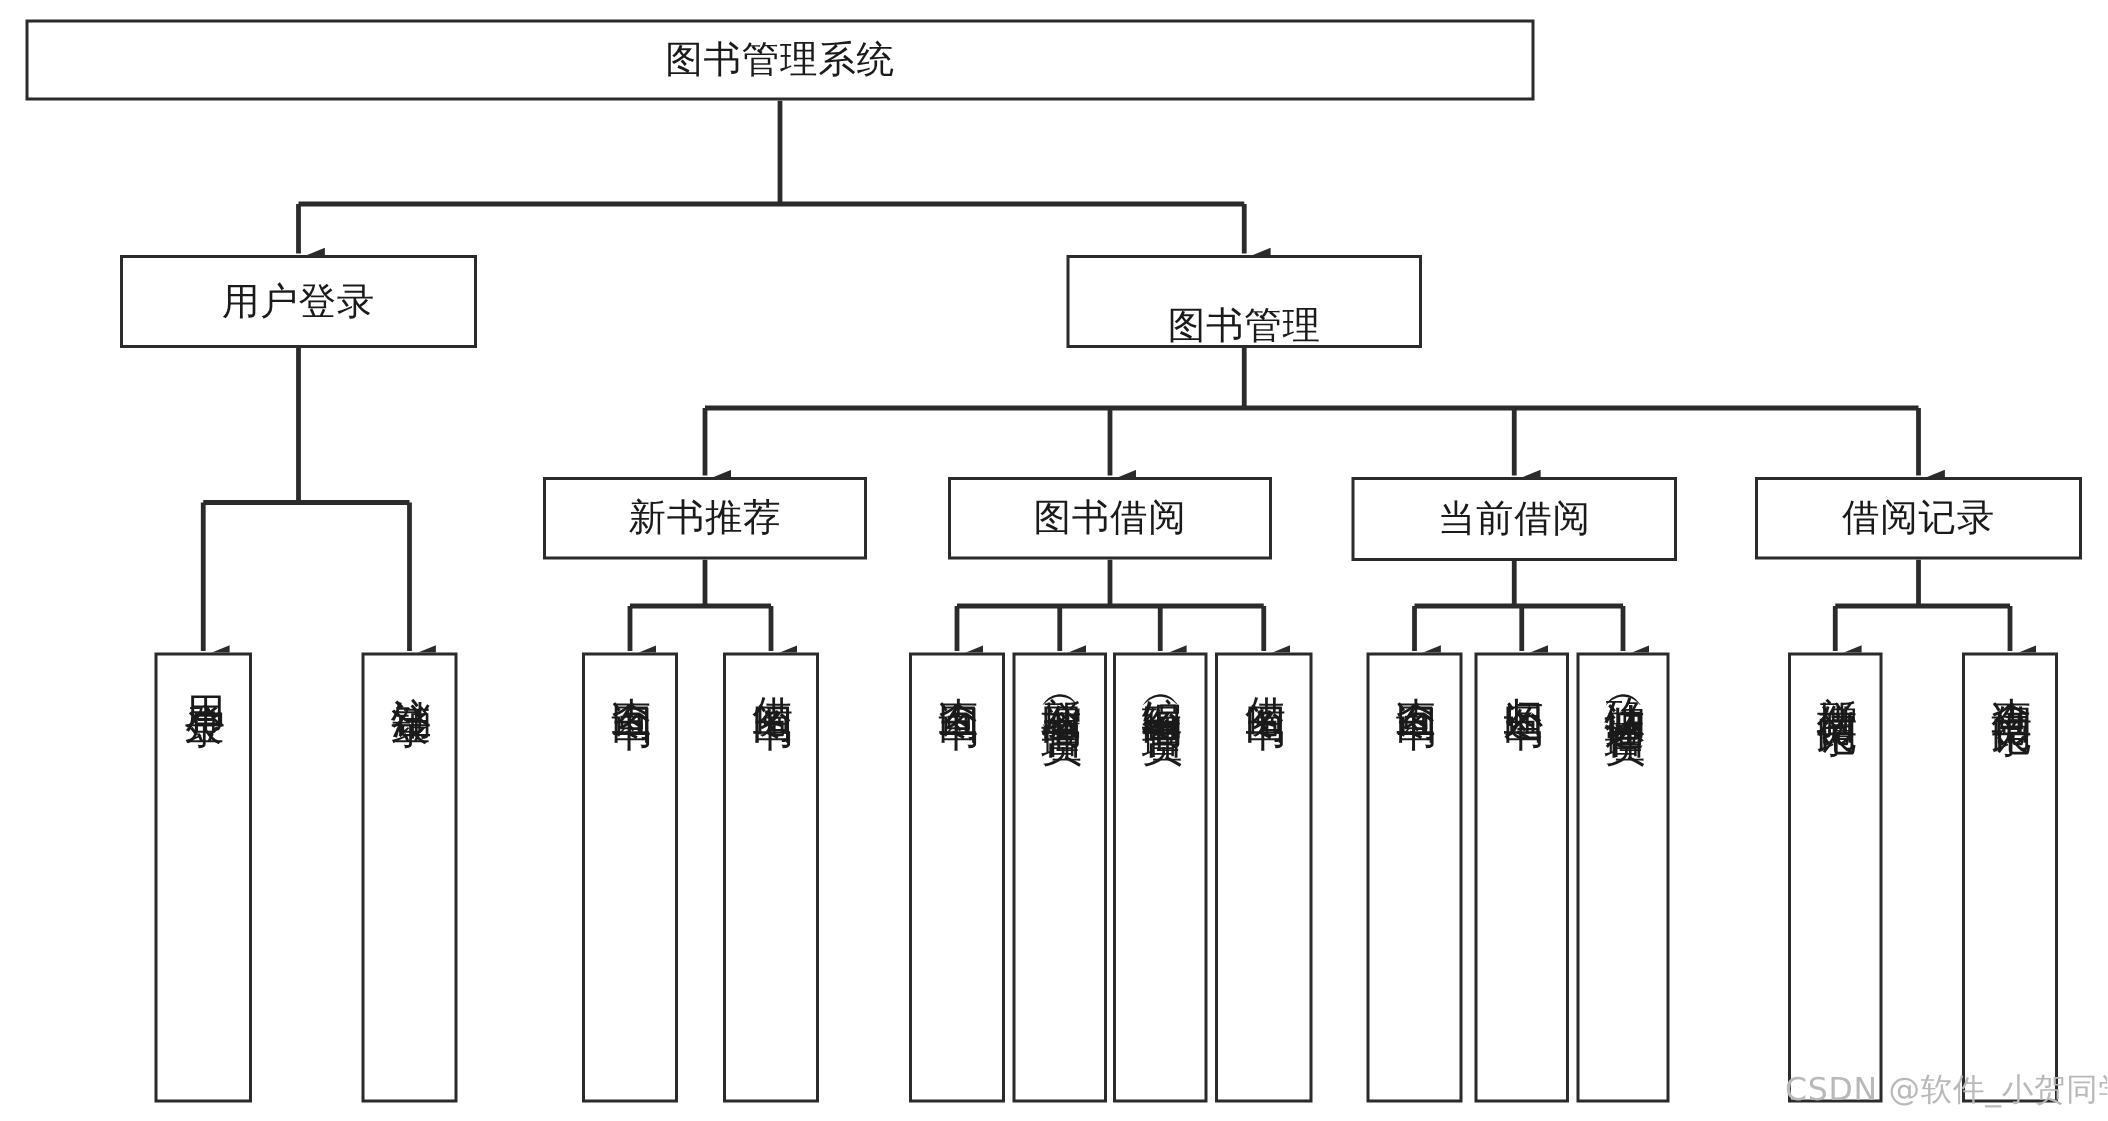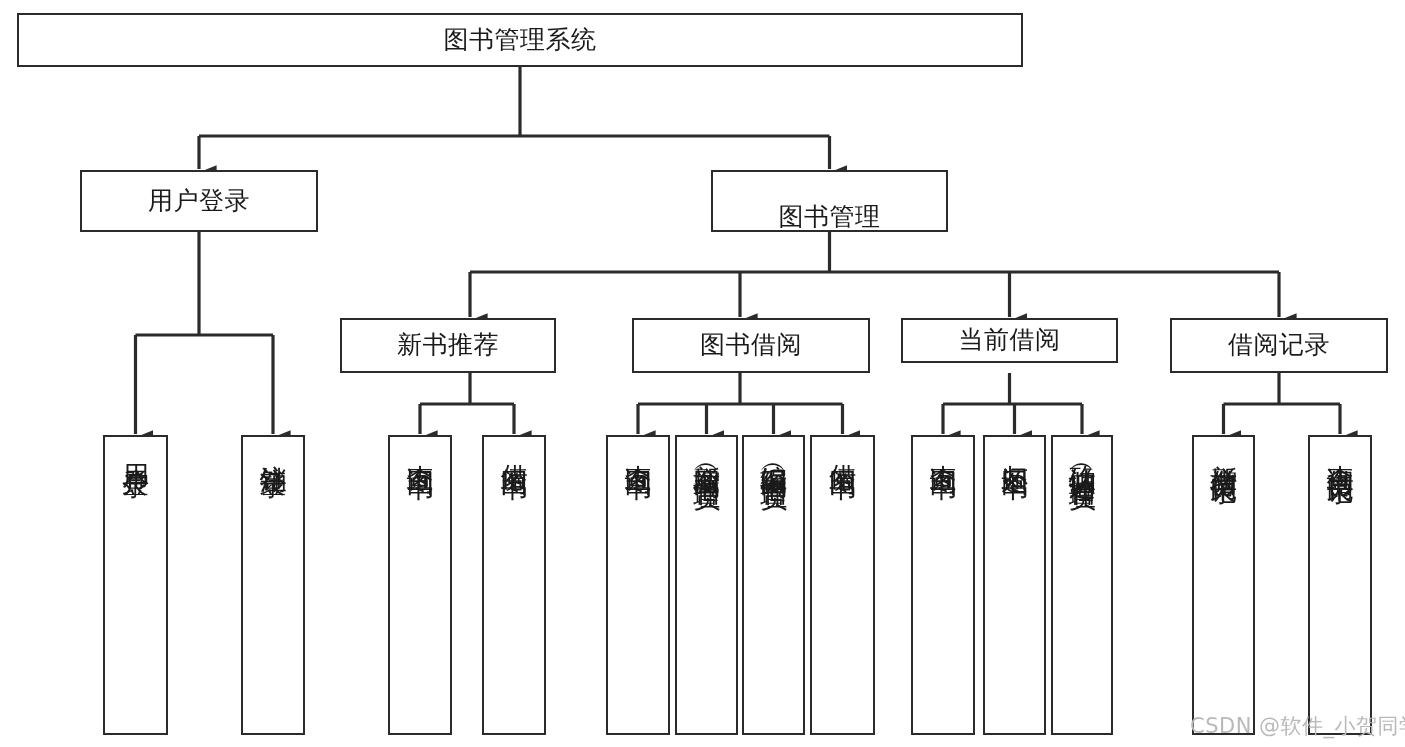--- a/index.html
+++ b/index.html
@@ -90,27 +90,27 @@
     <span class="lbl">图书管理系统</span>
   </div>
 
   <div class="node horiz" style="left: 80px; top: 170px; width: 238px; height: 62px;">
     <span class="lbl">用户登录</span>
   </div>
   <div class="node horiz" style="left: 711px; top: 170px; width: 237px; height: 62px; align-items: flex-end;">
     <span class="lbl">图书管理</span>
   </div>
 
-  <div class="node horiz" style="left: 340px; top: 318px; width: 216px; height: 55px;">
+  <div class="node horiz" style="left: 362px; top: 318px; width: 216px; height: 55px;">
     <span class="lbl">新书推荐</span>
   </div>
-  <div class="node horiz" style="left: 632px; top: 318px; width: 238px; height: 55px;">
+  <div class="node horiz" style="left: 632px; top: 318px; width: 216px; height: 55px;">
     <span class="lbl">图书借阅</span>
   </div>
-  <div class="node horiz" style="left: 901px; top: 318px; width: 217px; height: 45px;">
+  <div class="node horiz" style="left: 901px; top: 318px; width: 217px; height: 56px;">
     <span class="lbl">当前借阅</span>
   </div>
   <div class="node horiz" style="left: 1170px; top: 318px; width: 218px; height: 55px; align-items: center;">
     <span class="lbl">借阅记录</span>
   </div>
 
   <div class="node vert" style="left: 103px; top: 435px; width: 65px; height: 300px;">
     <span class="lbl">用户登录</span>
   </div>
   <div class="node vert" style="left: 241px; top: 435px; width: 64px; height: 300px;">

